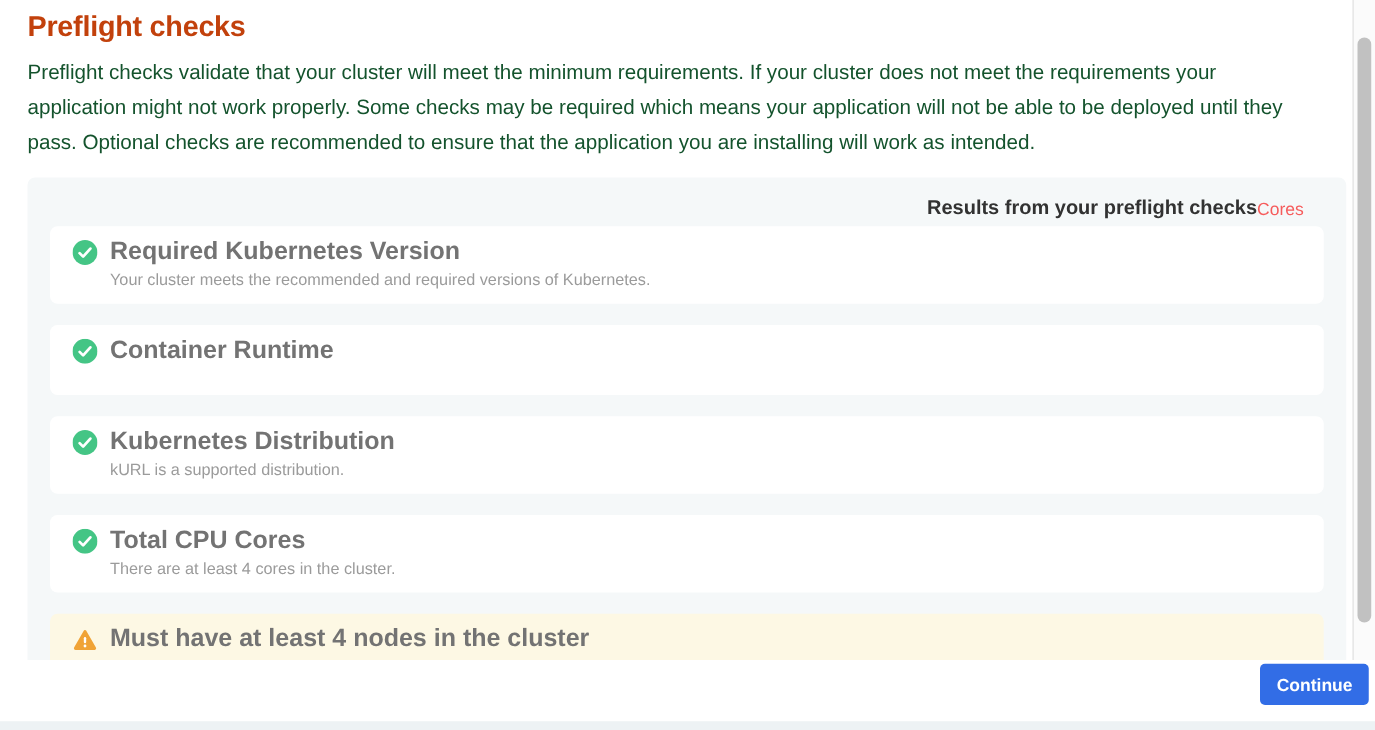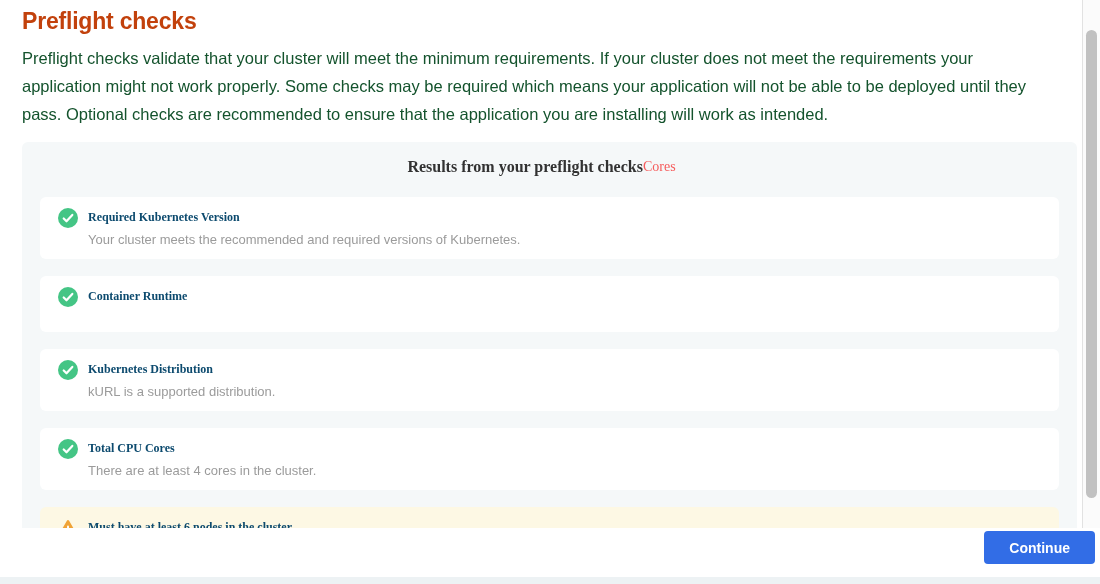--- a/index.html
+++ b/index.html
@@ -20,42 +20,42 @@
   .page-desc {
     margin-top: 9px; width: 1022px;
     font-size: 16.5px; line-height: 28px; color: #14532d;
   }
   .panel {
     margin-top: 14px; width: 1055px;
     background: #f5f8f9; border-radius: 6px;
     padding: 15px 18px 18px 18px;
   }
   .panel-header {
-    display: flex; justify-content: center; align-items: center;
-    padding-right: 16px; margin-bottom: 20px; height: 20px; font-family: Liberation Serif, serif;
+    display: flex; justify-content: flex-end; align-items: center;
+    padding-right: 16px; margin-bottom: 4px; height: 20px;
   }
   .panel-heading { font-size: 16px; font-weight: 700; color: #323232; }
   .cancel-link { font-size: 14px; color: #f65c5c; cursor: pointer; text-decoration: none; }
   .check-row {
     display: flex; align-items: flex-start;
     background: #ffffff; border-radius: 6px;
     padding: 10px 16px 12px 18px; margin-bottom: 17px; min-height: 56px;
   }
   .check-row.warn { background: #fdf8e4; margin-bottom: 0; }
   .check-icon { width: 20px; height: 20px; margin: 1px 10px 0 0; flex: none; }
   .check-icon svg { width: 20px; height: 20px; display: block; }
-  .check-title { font-size: 12px; font-weight: 700; color: #0c4a6e; line-height: 20px; font-family: Liberation Serif, serif; }
+  .check-title { font-size: 20px; font-weight: 700; color: #737373; line-height: 20px; }
   .check-message { margin-top: 5px; font-size: 13px; color: #9b9b9b; line-height: 15px; }
   .footer {
     position: absolute; left: 0; top: 528px; width: 1100px; height: 49px;
     background: #ffffff;
   }
   .continue-button {
     position: absolute; right: 5px; top: 3px; height: 33px;
-    padding: 0 25px; background: #326de6; color: #ffffff;
+    padding: 0 13px; background: #326de6; color: #ffffff;
     font-weight: 700; font-size: 14px; font-family: inherit;
     border: none; border-radius: 4px; cursor: pointer;
   }
   .bottom-strip {
     position: absolute; left: 0; top: 577px; width: 1100px; height: 7px;
     background: #edf2f4;
   }
   .scrollbar-track {
     position: absolute; right: 0; top: 0; width: 18px; height: 528px;
     background: #fbfbfb; border-left: 1px solid #e2e2e2;
@@ -128,21 +128,21 @@
           </div>
           <div class="check-row warn">
             <span class="check-icon">
               <svg viewBox="0 0 20 20">
                 <path d="M10 3.4 L17.6 16.6 H2.4 Z" fill="#f0a336" stroke="#f0a336" stroke-width="2.6" stroke-linejoin="round"></path>
                 <rect x="9.05" y="7.6" width="1.9" height="5" rx="0.95" fill="#fff"></rect>
                 <circle cx="10" cy="14.8" r="1.15" fill="#fff"></circle>
               </svg>
             </span>
             <div class="check-body">
-              <div class="check-title">Must have at least 6 nodes in the cluster</div>
+              <div class="check-title">Must have at least 4 nodes in the cluster</div>
             </div>
           </div>
         </div>
     </div>
   </div>
 </div>
 
 <div class="scrollbar-track">
   <div class="scrollbar-thumb"></div>
 </div>

